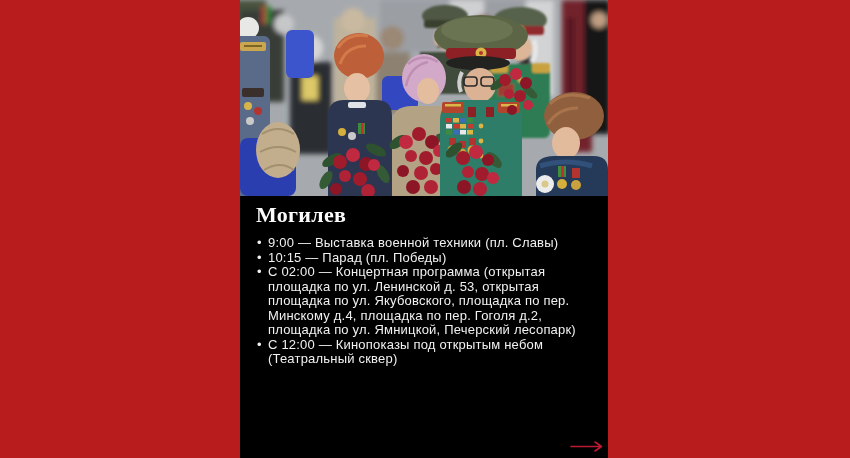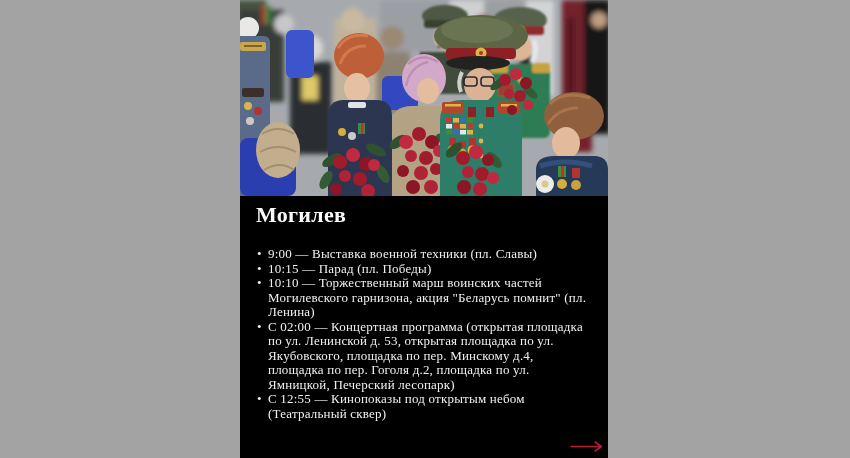--- a/index.html
+++ b/index.html
@@ -1,21 +1,21 @@
 <!DOCTYPE html>
 <html><head>
 <meta charset="utf-8">
 <style>
   * { margin: 0; padding: 0; box-sizing: border-box; }
   html, body { background: #000; }
   .stage {
     position: relative;
     width: 850px;
     height: 458px;
-    background: #a3a3a3;
+    background: #b91c1c;
     overflow: hidden;
     font-family: "Liberation Sans", sans-serif;
   }
   .card {
     position: absolute;
     left: 240px;
     top: 0;
     width: 368px;
     height: 458px;
     background: #000;
@@ -34,23 +34,22 @@
   .city-title {
     font-family: "Liberation Serif", serif;
     font-weight: bold;
     font-size: 22px;
     line-height: 26px;
     letter-spacing: 0.3px;
     color: #fbfbfb;
   }
   ul.events {
     list-style: none;
-    margin: 19px 0 0 0;
+    margin: 8px 0 0 0;
     padding: 0 0 0 12px;
-    font-family: Liberation Serif, serif;
   }
   ul.events li {
     position: relative;
     font-size: 13px;
     line-height: 14.5px;
     letter-spacing: 0.2px;
     color: #f1f1f1;
   }
   ul.events li::before {
     content: "\2022";
@@ -282,26 +281,25 @@
     </div>
 
     <div class="content">
       <h1 class="city-title">Могилев</h1>
       <ul class="events">
 
           <li><span>9:00 — Выставка военной техники (пл. Славы)</span></li>
 
           <li><span>10:15 — Парад (пл. Победы)</span></li>
 
-          <li><span>10:10 — Торжественный марш воинских частей Могилевского гарнизона, акция "Беларусь помнит" (пл. Ленина)</span></li>
 
 
           <li><span>С 02:00 — Концертная программа (открытая площадка по ул. Ленинской д. 53, открытая площадка по ул. Якубовского, площадка по пер. Минскому д.4, площадка по пер. Гоголя д.2, площадка по ул. Ямницкой, Печерский лесопарк)</span></li>
 
-          <li><span>С 12:55 — Кинопоказы под открытым небом (Театральный сквер)</span></li>
+          <li><span>С 12:00 — Кинопоказы под открытым небом (Театральный сквер)</span></li>
 
         </ul>
     </div>
 
     <div class="next-arrow">
       <svg width="34" height="13" viewBox="0 0 34 13">
         <path d="M1 6.5 H31 M25 2 L31.5 6.5 L25 11" stroke="currentColor" stroke-width="1.6" fill="none" stroke-linecap="round" stroke-linejoin="round"></path>
       </svg>
     </div>
 

